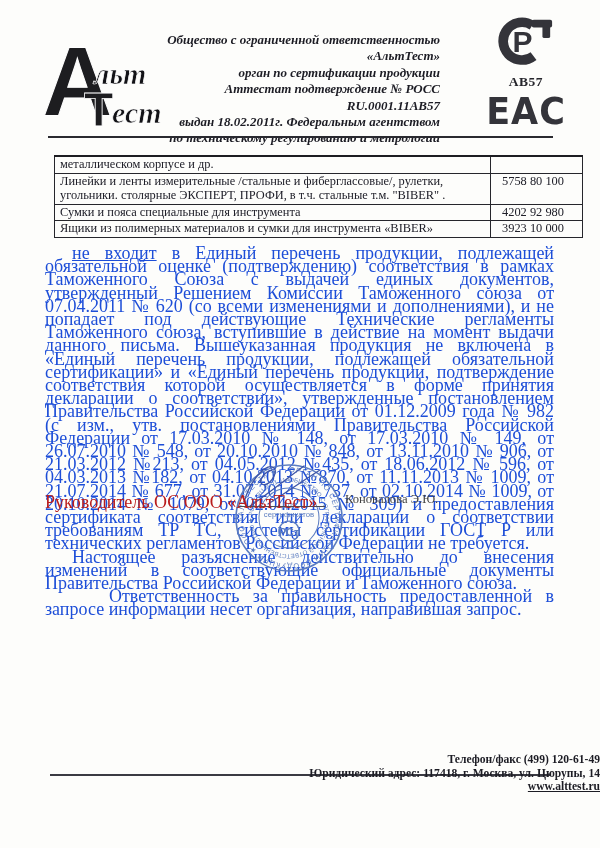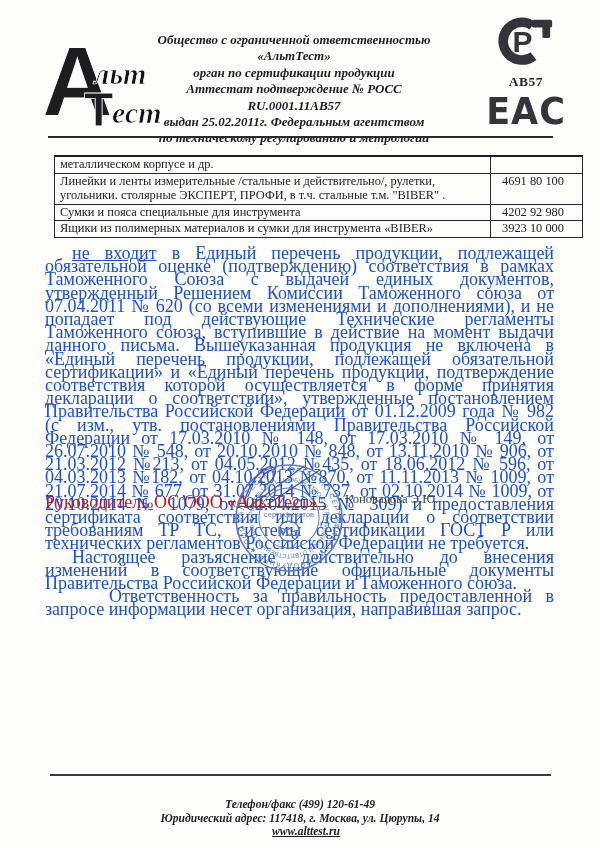--- a/index.html
+++ b/index.html
@@ -6,21 +6,21 @@
   .page{
     position:relative; width:600px; height:848px;
     background:#fdfdfb; overflow:hidden;
     font-family:"Liberation Serif", serif;
     color:#20202a;
   }
   
   .logo{position:absolute; left:42px; top:22px;}
   .header-text{
     position:absolute; left:148px; top:32px; width:292px;
-    text-align:center; font-weight:bold; font-style:italic;
+    text-align:right; font-weight:bold; font-style:italic;
     font-size:13px; line-height:16.4px; color:#1c1c24;
   }
   .right-marks{position:absolute; left:486px; top:12px; width:80px; text-align:center;}
   .rst-code{font-weight:bold; font-size:13.5px; letter-spacing:0.5px; margin-top:0px; color:#26262c;}
   .eac{
     font-family:"DejaVu Sans", sans-serif; font-weight:bold;
     font-size:35px; letter-spacing:1px; color:#34343a;
     transform:scaleY(1.08); margin-top:4px; line-height:1;
   }
   .header-rule{position:absolute; left:48px; top:136px; width:505px; height:2px; background:#2a2a30;}
@@ -47,22 +47,22 @@
   .u{text-decoration:underline;}
   
   .sig-title{position:absolute; left:45px; top:492px; font-size:18px; color:#b91c1c;}
   .sig-name{position:absolute; left:345px; top:492px; font-size:12.6px; color:#404040;}
   .sig-underline{position:absolute; left:239px; top:506px; width:86px; height:1.3px; background:#4a4a52;}
   .stamp{position:absolute; left:233px; top:462px;}
   .signature-svg{position:absolute; left:238px; top:458px;}
   
   .footer-rule{position:absolute; left:50px; top:774px; width:501px; height:2px; background:#3a3a42;}
   .footer{
-    position:absolute; left:0; top:798px; width:600px; text-align:center;
-    font-weight:bold; font-style:italic; font-size:11.6px; line-height:13.6px;
+    position:absolute; left:0; top:753px; width:600px; text-align:right;
+    font-weight:bold; font-size:11.6px; line-height:13.6px;
     color:#1c1c24;
   }
   .footer .site{text-decoration:underline;margin-left:12px;}
 </style>
 </head>
 <body>
 
 <div class="page">
 
   <svg class="logo" width="120" height="116" viewBox="0 0 120 116">
@@ -70,21 +70,21 @@
     <text x="52" y="62" font-family="Liberation Serif, serif" font-weight="bold" font-style="italic" font-size="30" fill="#121216" stroke="#ffffff" stroke-width="0.7">льт</text>
     <text x="42" y="104" font-family="Liberation Sans, sans-serif" font-weight="bold" font-size="48" fill="#1d1d20" stroke="#ffffff" stroke-width="0.8">Т</text>
     <text x="70" y="101" font-family="Liberation Serif, serif" font-weight="bold" font-style="italic" font-size="30" fill="#121216" stroke="#ffffff" stroke-width="0.7">ест</text>
   </svg>
 
   <div class="header-text">
     <div>Общество с ограниченной ответственностью</div>
     <div>«АльтТест»</div>
     <div>орган по сертификации продукции</div>
     <div>Аттестат подтверждение  № РОСС RU.0001.11АВ57</div>
-    <div>выдан 25.02.2011г. Федеральным агентством</div>
+    <div>выдан 18.02.2011г. Федеральным агентством</div>
     <div>по техническому регулированию и метрологии</div>
   </div>
 
   <div class="right-marks">
     <svg width="62" height="58" viewBox="0 0 64 60">
       <path d="M 38.5,13.8 A 19.5,19.5 0 1 0 39.8,45.6" fill="none" stroke="#34343a" stroke-width="10"></path>
       <text x="18" y="41" font-family="Liberation Sans, sans-serif" font-weight="bold" font-size="31" fill="#34343a">Р</text>
       <rect x="38" y="8" width="21" height="8" rx="2" fill="#34343a"></rect>
       <rect x="49" y="12" width="8" height="15" rx="2" fill="#34343a"></rect>
     </svg>
@@ -94,22 +94,22 @@
 
   <div class="header-rule"></div>
 
   <table class="products">
     <tbody>
       <tr>
         <td class="desc">металлическом корпусе и др.</td>
         <td class="code"></td>
       </tr>
       <tr>
-        <td class="desc">Линейки и ленты измерительные /стальные и действительно/, рулетки, угольники. столярные  ЭКСПЕРТ, ПРОФИ, в т.ч. стальные  т.м. "BIBER" .</td>
-        <td class="code">4691 80 100</td>
+        <td class="desc">Линейки и ленты измерительные /стальные и фиберглассовые/, рулетки, угольники. столярные  ЭКСПЕРТ, ПРОФИ, в т.ч. стальные  т.м. "BIBER" .</td>
+        <td class="code">5758 80 100</td>
       </tr>
       <tr>
         <td class="desc">Сумки и пояса  специальные для инструмента</td>
         <td class="code">4202 92 980</td>
       </tr>
       <tr>
         <td class="desc">Ящики из полимерных материалов и сумки для инструмента «BIBER»</td>
         <td class="code">3923 10 000</td>
       </tr>
     </tbody>

